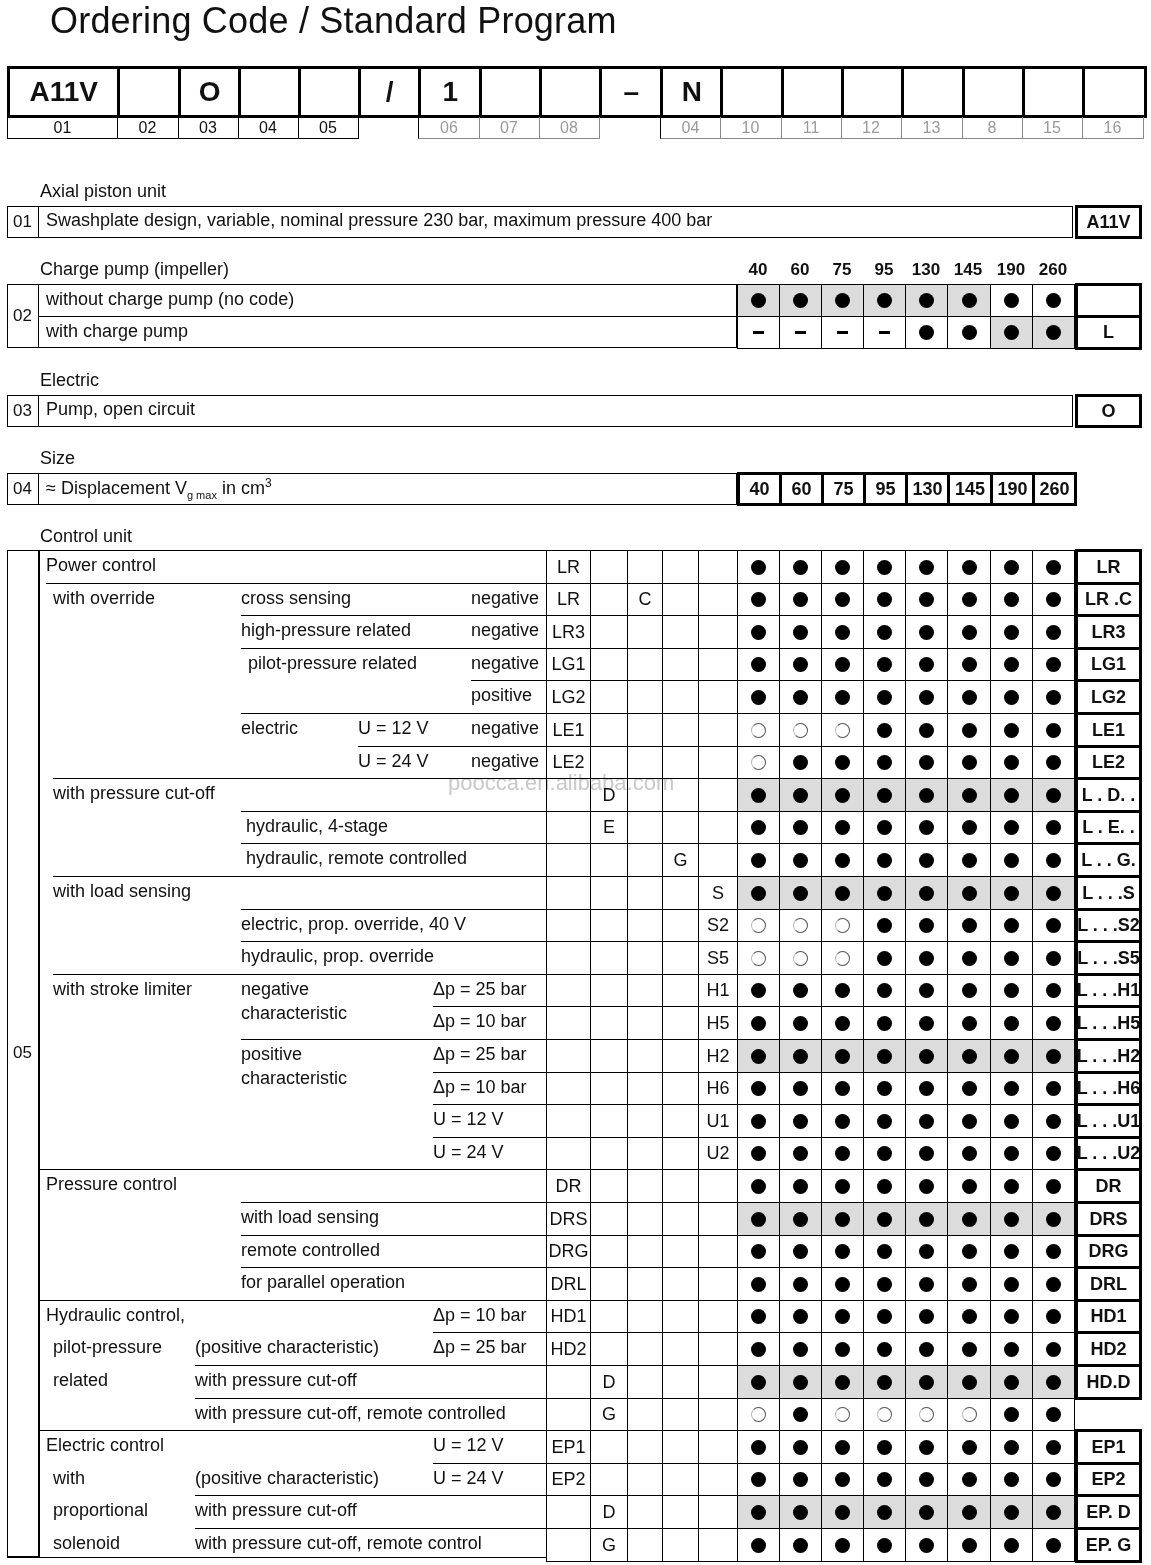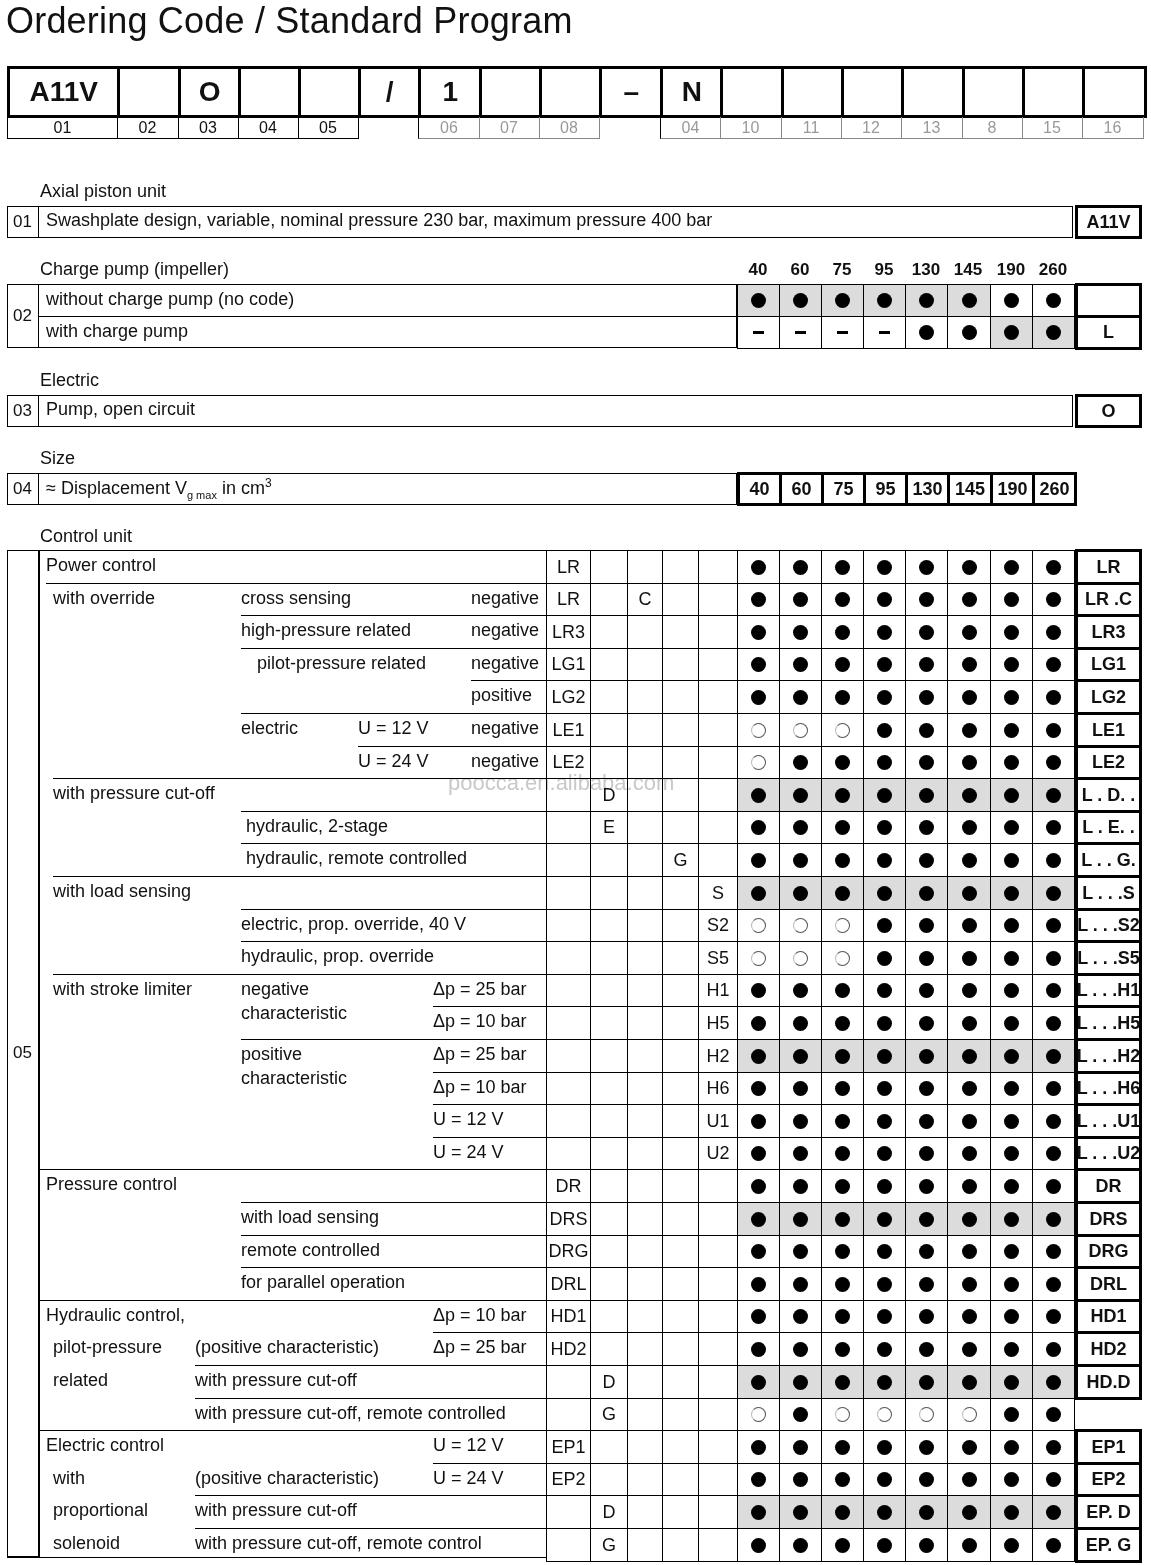--- a/index.html
+++ b/index.html
@@ -1,20 +1,20 @@
 <!DOCTYPE html>
 <html><head>
 <meta charset="utf-8">
 <style>
   * { box-sizing: border-box; margin: 0; padding: 0; }
   body {
     width: 1151px; height: 1565px; background: #ffffff; position: relative;
     font-family: "Liberation Sans", sans-serif; color: #111; overflow: hidden;
   }
-  .abs { position: absolute; }
+  .abs { position: absolute; margin-left: 44px; }
   #title { left: 6px; top: 0px; font-size: 36px; font-weight: normal; letter-spacing: 0.2px; white-space: nowrap; }
 
   
   .code-box { position: absolute; top: 66px; height: 52px; border: 3.5px solid #000; background: #fff;
     font-size: 28px; font-weight: bold; display: flex; align-items: center; justify-content: center; }
   .code-num { position: absolute; top: 117px; height: 22px; font-size: 16px; display: flex; align-items: center; justify-content: center;
     border-right: 1px solid #000; border-bottom: 1px solid #000; }
   .code-num.grey { color: #999; border-color: #888; }
   .code-num.first { border-left: 1px solid #000; }
 
@@ -1120,30 +1120,30 @@
 <div class="ocode" style="top:1527px; height:36px;">EP. G</div>
 <div class="vl" style="left:39px; top:550px; height:1007px;"></div>
 <div class="hl" style="left:39px; top:550px; width:508px;"></div>
 <div class="hl" style="left:7px; top:1557px; width:540px;"></div>
 <div class="t" style="left:46px; top:555px;">Power control</div>
 <div class="t" style="left:53px; top:588px;">with override</div>
 <div class="t" style="left:241px; top:588px;">cross sensing</div>
 <div class="t" style="left:471px; top:588px;">negative</div>
 <div class="t" style="left:241px; top:620px;">high-pressure related</div>
 <div class="t" style="left:471px; top:620px;">negative</div>
-<div class="t" style="left:257px; top:653px;">pilot-pressure related</div>
+<div class="t" style="left:248px; top:653px;">pilot-pressure related</div>
 <div class="t" style="left:471px; top:653px;">negative</div>
 <div class="t" style="left:471px; top:685px;">positive</div>
 <div class="t" style="left:241px; top:718px;">electric</div>
 <div class="t" style="left:358px; top:718px;">U = 12 V</div>
 <div class="t" style="left:471px; top:718px;">negative</div>
 <div class="t" style="left:358px; top:751px;">U = 24 V</div>
 <div class="t" style="left:471px; top:751px;">negative</div>
 <div class="t" style="left:53px; top:783px;">with pressure cut-off</div>
-<div class="t" style="left:246px; top:816px;">hydraulic, 2-stage</div>
+<div class="t" style="left:246px; top:816px;">hydraulic, 4-stage</div>
 <div class="t" style="left:246px; top:848px;">hydraulic, remote controlled</div>
 <div class="t" style="left:53px; top:881px;">with load sensing</div>
 <div class="t" style="left:241px; top:914px;">electric, prop. override, 40 V</div>
 <div class="t" style="left:241px; top:946px;">hydraulic, prop. override</div>
 <div class="t" style="left:53px; top:979px;">with stroke limiter</div>
 <div class="t" style="left:241px; top:979px;">negative</div>
 <div class="t" style="left:433px; top:979px;">Δp = 25 bar</div>
 <div class="t" style="left:433px; top:1011px;">Δp = 10 bar</div>
 <div class="t" style="left:241px; top:1044px;">positive</div>
 <div class="t" style="left:433px; top:1044px;">Δp = 25 bar</div>

